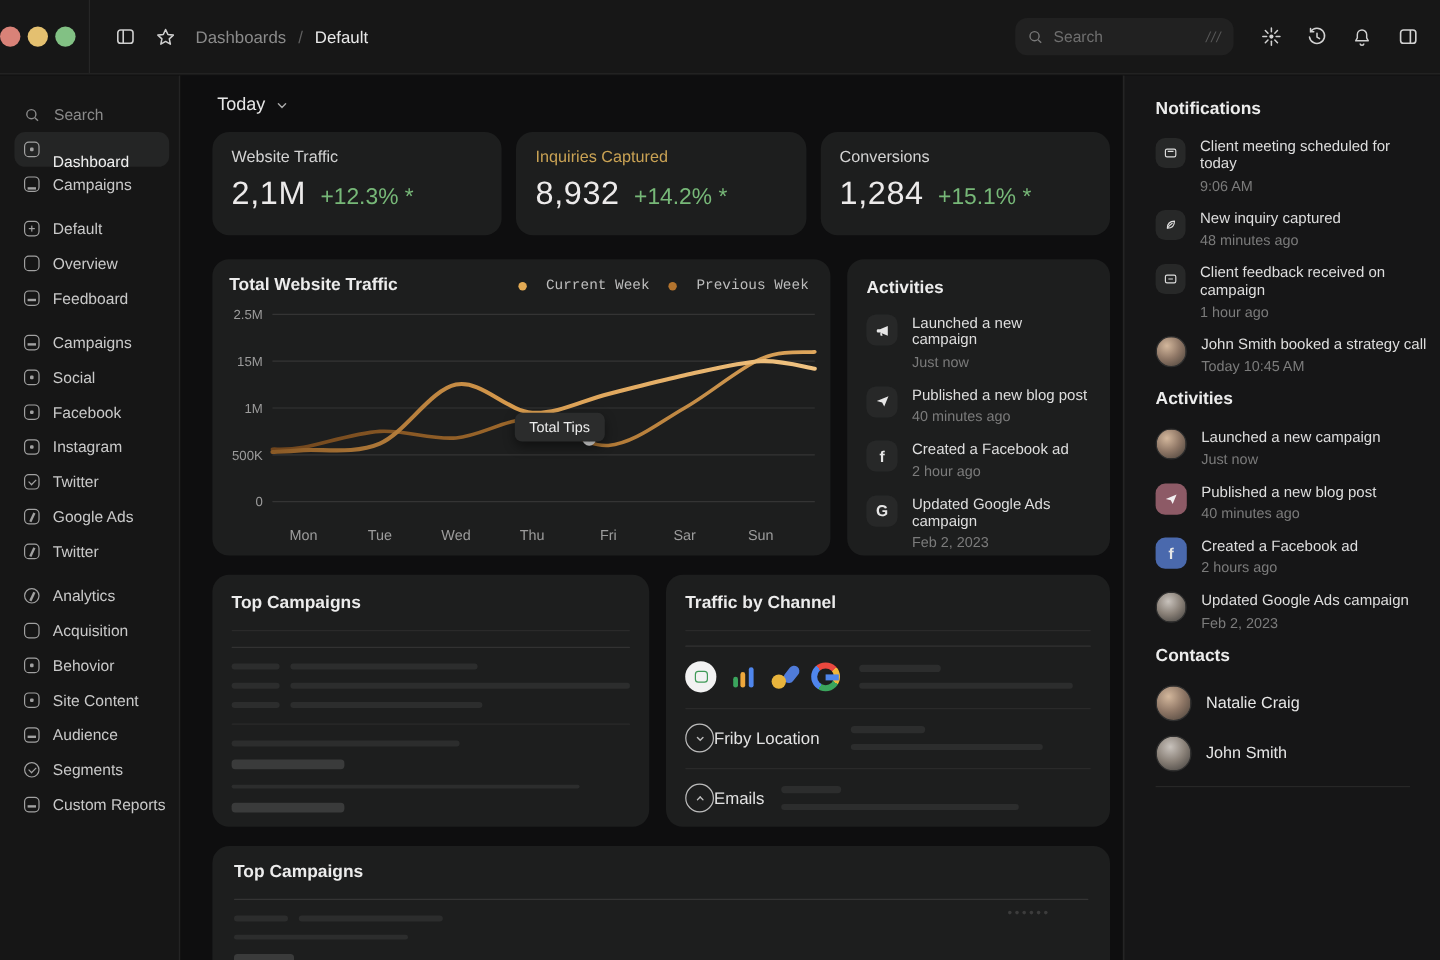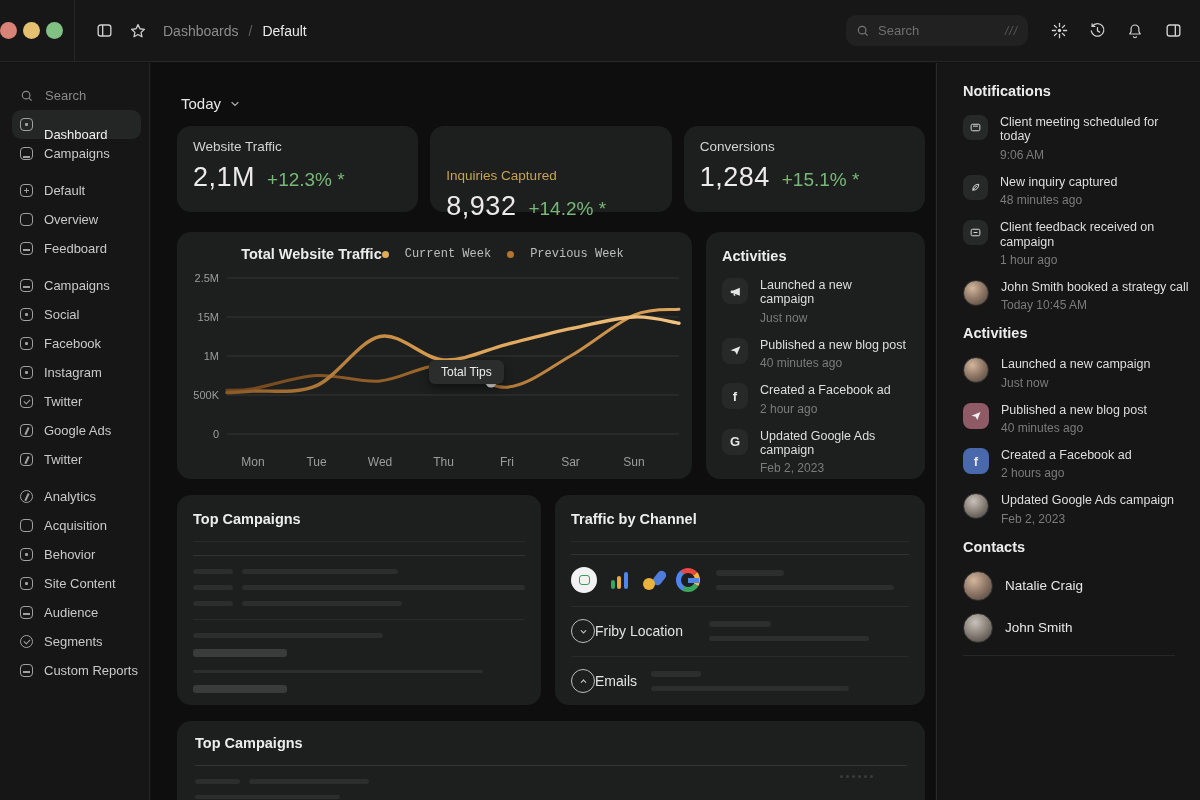--- a/index.html
+++ b/index.html
@@ -48,36 +48,36 @@
   .ico.plus::before { content:""; position:absolute; left:4.7px; top:2.8px; width:1.5px; height:5px; background:#adadad; }
   .ico.line::after { content:""; position:absolute; left:2px; top:6px; width:7px; height:1.5px; background:#adadad; }
   .ico.base::after { content:""; position:absolute; left:2px; bottom:1.5px; width:7px; height:1.5px; background:#adadad; }
   .ico.dot::after { content:""; position:absolute; left:3.5px; top:3.5px; width:3.5px; height:3.5px; background:#adadad; border-radius:1px; }
   .ico.check::after { content:""; position:absolute; left:2.5px; top:2.5px; width:5px; height:3px;
     border-left:1.5px solid #adadad; border-bottom:1.5px solid #adadad; transform:rotate(-45deg); }
   .ico.slash::after { content:""; position:absolute; left:4.5px; top:1.5px; width:1.5px; height:8px; background:#adadad; transform:rotate(25deg); }
 
   
   .main { position:absolute; left:151px; top:63px; width:784px; bottom:0;
-    background:#0e0e0f; padding:32px 10px 0 26px; overflow:hidden; }
+    background:#0e0e0f; padding:16px 10px 0 26px; overflow:hidden; }
   .period { display:flex; align-items:center; gap:8px; cursor:pointer; padding-left:4px; }
   .period .plabel { font-size:15px; color:#e6e6e6; }
 
   .kpirow { display:flex; gap:12px; margin-top:14px; }
   .kpi { flex:1; height:86px; background:#1d1e1e; border-radius:14px; padding:13px 16px; }
   .kpi .ktitle { font-size:13.5px; color:#d3d3d3; }
-  .kpi .ktitle.gold { color:#c9a254;margin-top:29px; }
+  .kpi .ktitle.gold { color:#c9a254; }
   .kval-row { display:flex; align-items:baseline; gap:12px; margin-top:8px; }
   .kval { font-size:27px; color:#eceaea; font-weight:500; letter-spacing:.5px; }
   .kdelta { font-size:19px; color:#77b878; }
 
   .row2 { display:flex; gap:14px; margin-top:20px; }
   .card { background:#1d1e1e; border-radius:14px; }
   .chartcard { width:515px; height:247px; padding:14px 6px 4px 14px; position:relative; }
-  .chead { display:flex; align-items:center; justify-content:center; padding-right:12px; }
+  .chead { display:flex; align-items:center; justify-content:space-between; padding-right:12px; }
   .ctitle { font-size:14.5px; color:#ececec; font-weight:bold; }
   .legend { display:flex; align-items:center; gap:16px; }
   .litem { display:flex; align-items:center; gap:16px; cursor:pointer;font-family:Liberation Mono, monospace; }
   .ldot { width:7px; height:7px; border-radius:50%; background:#caa04c; }
   .litem span { font-size:12px; color:#bdbdbd; }
   .tooltip { position:absolute; left:252px; top:128px; background:#2b2c2c; border-radius:6px;
     padding:5px 12px; font-size:12px; color:#ececec; box-shadow:0 4px 10px rgba(0,0,0,.45); }
 
   .actcard { flex:1; height:247px; padding:16px 16px; }
   .acttitle { font-size:14.5px; color:#ececec; font-weight:bold; margin-bottom:14px; }

